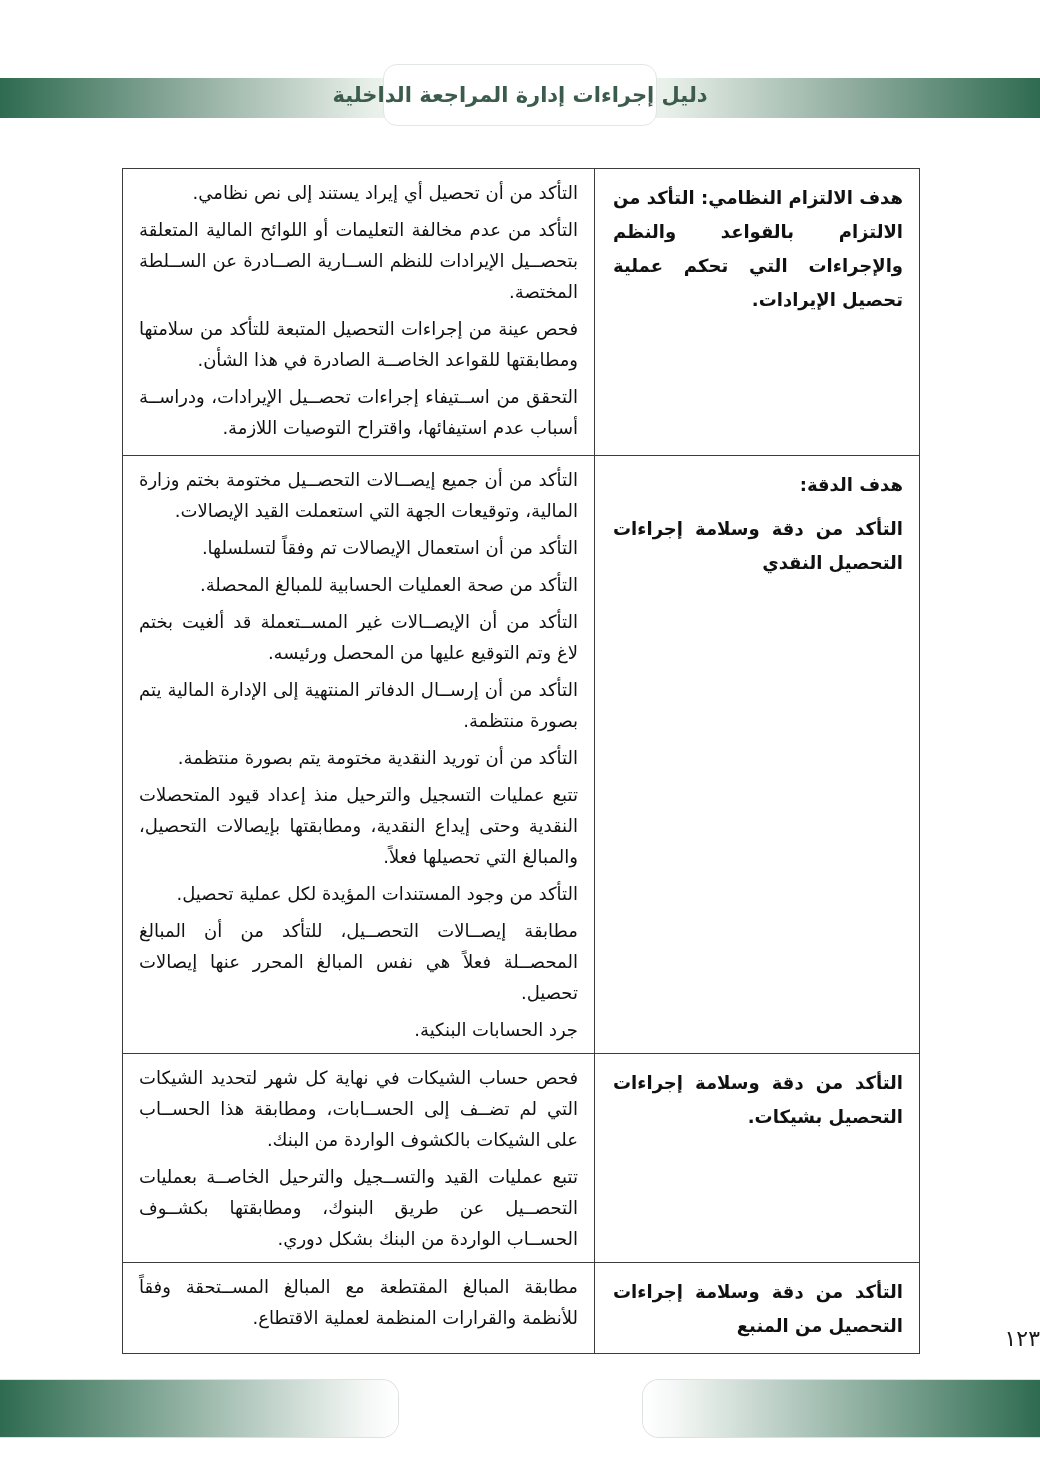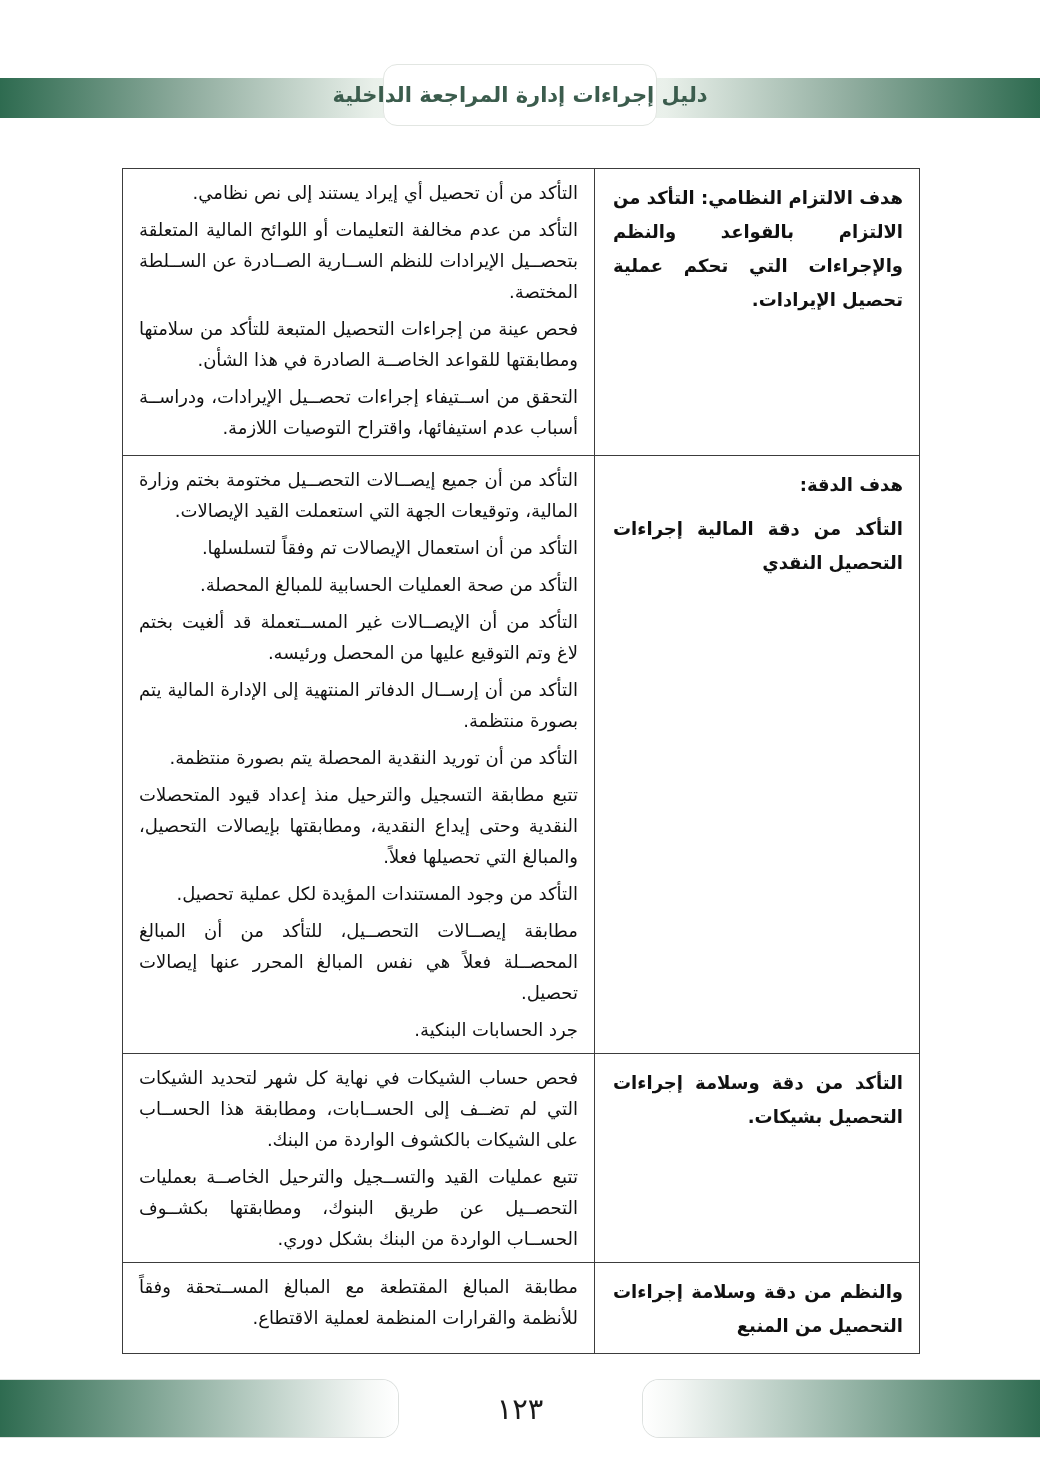--- a/index.html
+++ b/index.html
@@ -108,24 +108,23 @@
     box-shadow:0 0 0 1px rgba(120,135,126,.25);
   }
   .foot-bar.right{
     right:0;width:397px;
     background:linear-gradient(to left,var(--brand-green) 0%,#f4f7f5 92%,#ffffff 100%);
     border-radius:16px 0 0 16px;
     box-shadow:0 0 0 1px rgba(120,135,126,.25);
   }
   .page-number{
     position:absolute;
-    top:1392px;left:0;
+    top:1326px;left:0;
     width:1040px;
-    text-align:center;
-    font-size:29px;
+    font-size:22px;
     color:#1a1a1a;
   }
 </style>
 </head>
 <body>
 
 <div class="page">
 
   <div class="banner-bar"></div>
   <div class="banner-tab">
@@ -145,47 +144,47 @@
           <td class="procedures">
             <p>التأكد من أن تحصيل أي إيراد يستند إلى نص نظامي.</p>
             <p>التأكد من عدم مخالفة التعليمات أو اللوائح المالية المتعلقة بتحصــيل الإيرادات للنظم الســارية الصــادرة عن الســلطة المختصة.</p>
             <p>فحص عينة من إجراءات التحصيل المتبعة للتأكد من سلامتها ومطابقتها للقواعد الخاصــة الصادرة في هذا الشأن.</p>
             <p>التحقق من اســتيفاء إجراءات تحصــيل الإيرادات، ودراســة أسباب عدم استيفائها، واقتراح التوصيات اللازمة.</p>
           </td>
         </tr>
         <tr class="trow trow-1">
           <td class="objective">
             <p>هدف الدقة:</p>
-            <p>التأكد من دقة المالية إجراءات التحصيل النقدي</p>
+            <p>التأكد من دقة وسلامة إجراءات التحصيل النقدي</p>
           </td>
           <td class="procedures">
             <p>التأكد من أن جميع إيصــالات التحصــيل مختومة بختم وزارة المالية، وتوقيعات الجهة التي استعملت القيد الإيصالات.</p>
             <p>التأكد من أن استعمال الإيصالات تم وفقاً لتسلسلها.</p>
             <p>التأكد من صحة العمليات الحسابية للمبالغ المحصلة.</p>
             <p>التأكد من أن الإيصــالات غير المســتعملة قد ألغيت بختم لاغ وتم التوقيع عليها من المحصل ورئيسه.</p>
             <p>التأكد من أن إرســال الدفاتر المنتهية إلى الإدارة المالية يتم بصورة منتظمة.</p>
-            <p>التأكد من أن توريد النقدية المحصلة يتم بصورة منتظمة.</p>
-            <p>تتبع مطابقة التسجيل والترحيل منذ إعداد قيود المتحصلات النقدية وحتى إيداع النقدية، ومطابقتها بإيصالات التحصيل، والمبالغ التي تحصيلها فعلاً.</p>
+            <p>التأكد من أن توريد النقدية مختومة يتم بصورة منتظمة.</p>
+            <p>تتبع عمليات التسجيل والترحيل منذ إعداد قيود المتحصلات النقدية وحتى إيداع النقدية، ومطابقتها بإيصالات التحصيل، والمبالغ التي تحصيلها فعلاً.</p>
             <p>التأكد من وجود المستندات المؤيدة لكل عملية تحصيل.</p>
             <p>مطابقة إيصــالات التحصــيل، للتأكد من أن المبالغ المحصــلة فعلاً هي نفس المبالغ المحرر عنها إيصالات تحصيل.</p>
             <p>جرد الحسابات البنكية.</p>
           </td>
         </tr>
         <tr class="trow trow-2">
           <td class="objective">
             <p>التأكد من دقة وسلامة إجراءات التحصيل بشيكات.</p>
           </td>
           <td class="procedures">
             <p>فحص حساب الشيكات في نهاية كل شهر لتحديد الشيكات التي لم تضــف إلى الحســابات، ومطابقة هذا الحســاب على الشيكات بالكشوف الواردة من البنك.</p>
             <p>تتبع عمليات القيد والتســجيل والترحيل الخاصــة بعمليات التحصــيل عن طريق البنوك، ومطابقتها بكشــوف الحســاب الواردة من البنك بشكل دوري.</p>
           </td>
         </tr>
         <tr class="trow trow-3">
           <td class="objective">
-            <p>والنظم من دقة وسلامة إجراءات التحصيل من المنبع</p>
+            <p>التأكد من دقة وسلامة إجراءات التحصيل من المنبع</p>
           </td>
           <td class="procedures">
             <p>مطابقة المبالغ المقتطعة مع المبالغ المســتحقة وفقاً للأنظمة والقرارات المنظمة لعملية الاقتطاع.</p>
           </td>
         </tr>
       </tbody>
   </table>
 
   <div class="foot-bar left"></div>
   <div class="foot-bar right"></div>

